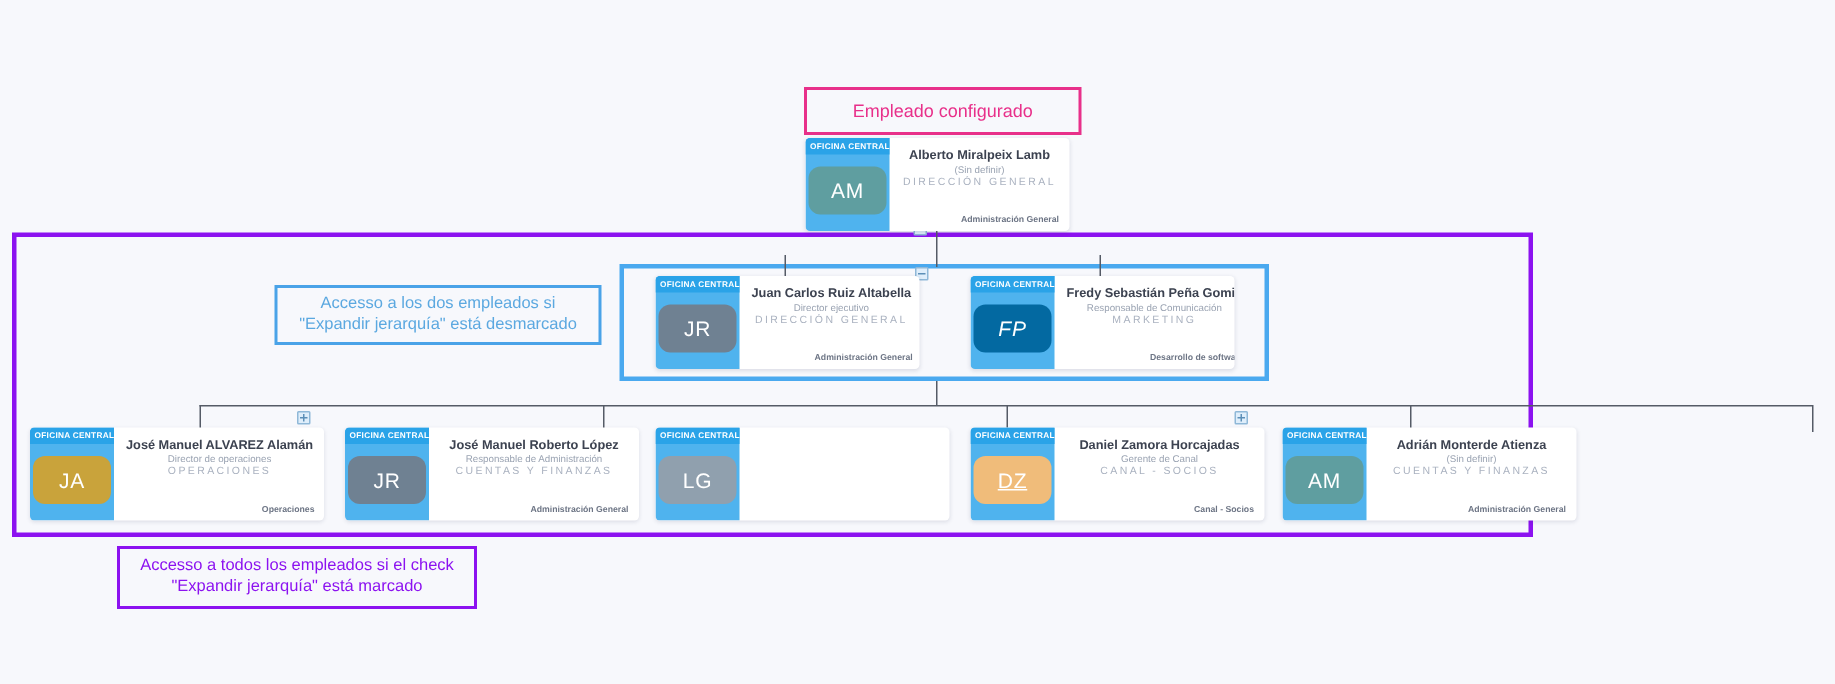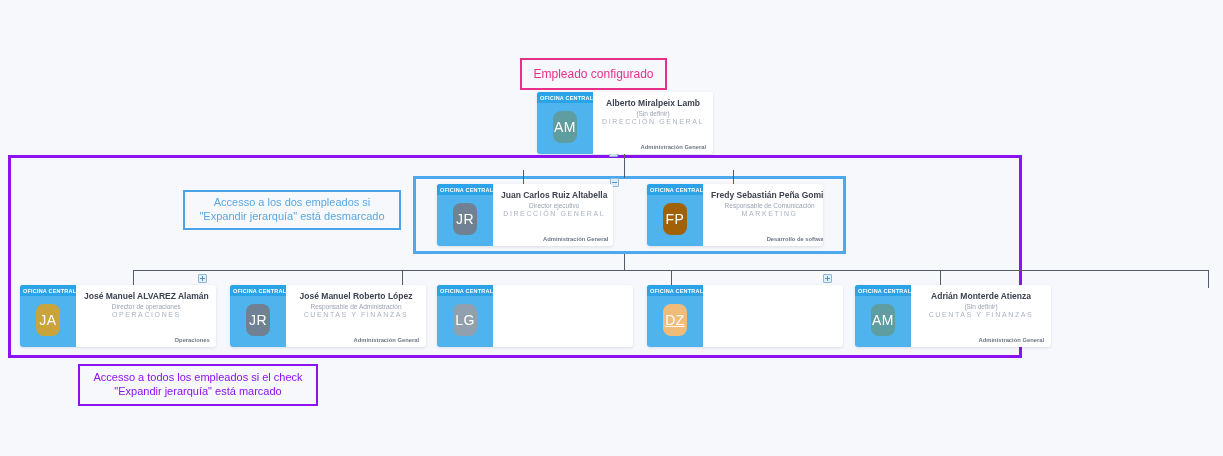--- a/index.html
+++ b/index.html
@@ -97,21 +97,21 @@
     color: #ffffff;
     font-size: 5.5px;
     font-weight: bold;
     letter-spacing: .2px;
     display: flex; align-items: center;
     padding-left: 3px;
     white-space: nowrap;
     overflow: visible;
   }
   .avatar {
-    width: 24px; height: 32px;
+    width: 52px; height: 32px;
     border-radius: 8px;
     margin-top: 8px;
     display: flex; align-items: center; justify-content: center;
     color: #ffffff;
     font-size: 14px;
     letter-spacing: .5px;
   }
   .card-right {
     flex: 1 1 auto;
     position: relative;
@@ -149,21 +149,21 @@
 </style>
 </head>
 <body>
 
 <div id="stage">
 
   <div class="region region-purple" style="left:8px; top:155px; width:1014px; height:203px;"></div>
 
   <div class="region region-blue" style="left:413px; top:176px; width:433px; height:78px;"></div>
 
-  <div class="callout callout-pink" style="left:520px; top:58px; width:147px; height:32px;">
+  <div class="callout callout-pink" style="left:536px; top:58px; width:185px; height:32px;">
     <span>Empleado configurado</span>
   </div>
 
   <div class="callout callout-purple" style="left:78px; top:364px; width:240px; height:42px;">
     <span>
       <span>Accesso a todos los empleados si el check</span><br>
       <span>"Expandir jerarquía" está marcado</span>
     </span>
   </div>
 
@@ -230,21 +230,21 @@
       <div class="emp-name">Juan Carlos Ruiz Altabella</div>
       <div class="emp-role">Director ejecutivo</div>
       <div class="emp-dept">DIRECCIÓN GENERAL</div>
       <div class="emp-org">Administración General</div>
     </div>
   </div>
 
   <div class="card" style="left:647px; top:184px; width:176px;">
     <div class="card-left">
       <div class="card-office">OFICINA CENTRAL</div>
-      <div class="avatar" style="background:#a16207;">
+      <div class="avatar" style="background:#0369a1;font-style:italic;">
         <span>FP</span>
       </div>
     </div>
     <div class="card-right">
       <div class="emp-name">Fredy Sebastián Peña Gomis</div>
       <div class="emp-role">Responsable de Comunicación</div>
       <div class="emp-dept">MARKETING</div>
       <div class="emp-org">Desarrollo de software</div>
     </div>
   </div>
@@ -288,20 +288,26 @@
     </div>
   </div>
 
   <div class="card" style="left:647px; top:285px; width:196px;">
     <div class="card-left">
       <div class="card-office">OFICINA CENTRAL</div>
       <div class="avatar" style="background:#f0bc7a;text-decoration:underline;">
         <span>DZ</span>
       </div>
     </div>
+    <div class="card-right">
+      <div class="emp-name">Daniel Zamora Horcajadas</div>
+      <div class="emp-role">Gerente de Canal</div>
+      <div class="emp-dept">CANAL - SOCIOS</div>
+      <div class="emp-org">Canal - Socios</div>
+    </div>
   </div>
 
   <div class="card" style="left:855px; top:285px; width:196px;">
     <div class="card-left">
       <div class="card-office">OFICINA CENTRAL</div>
       <div class="avatar" style="background:#5f9ea0;">
         <span>AM</span>
       </div>
     </div>
     <div class="card-right">

